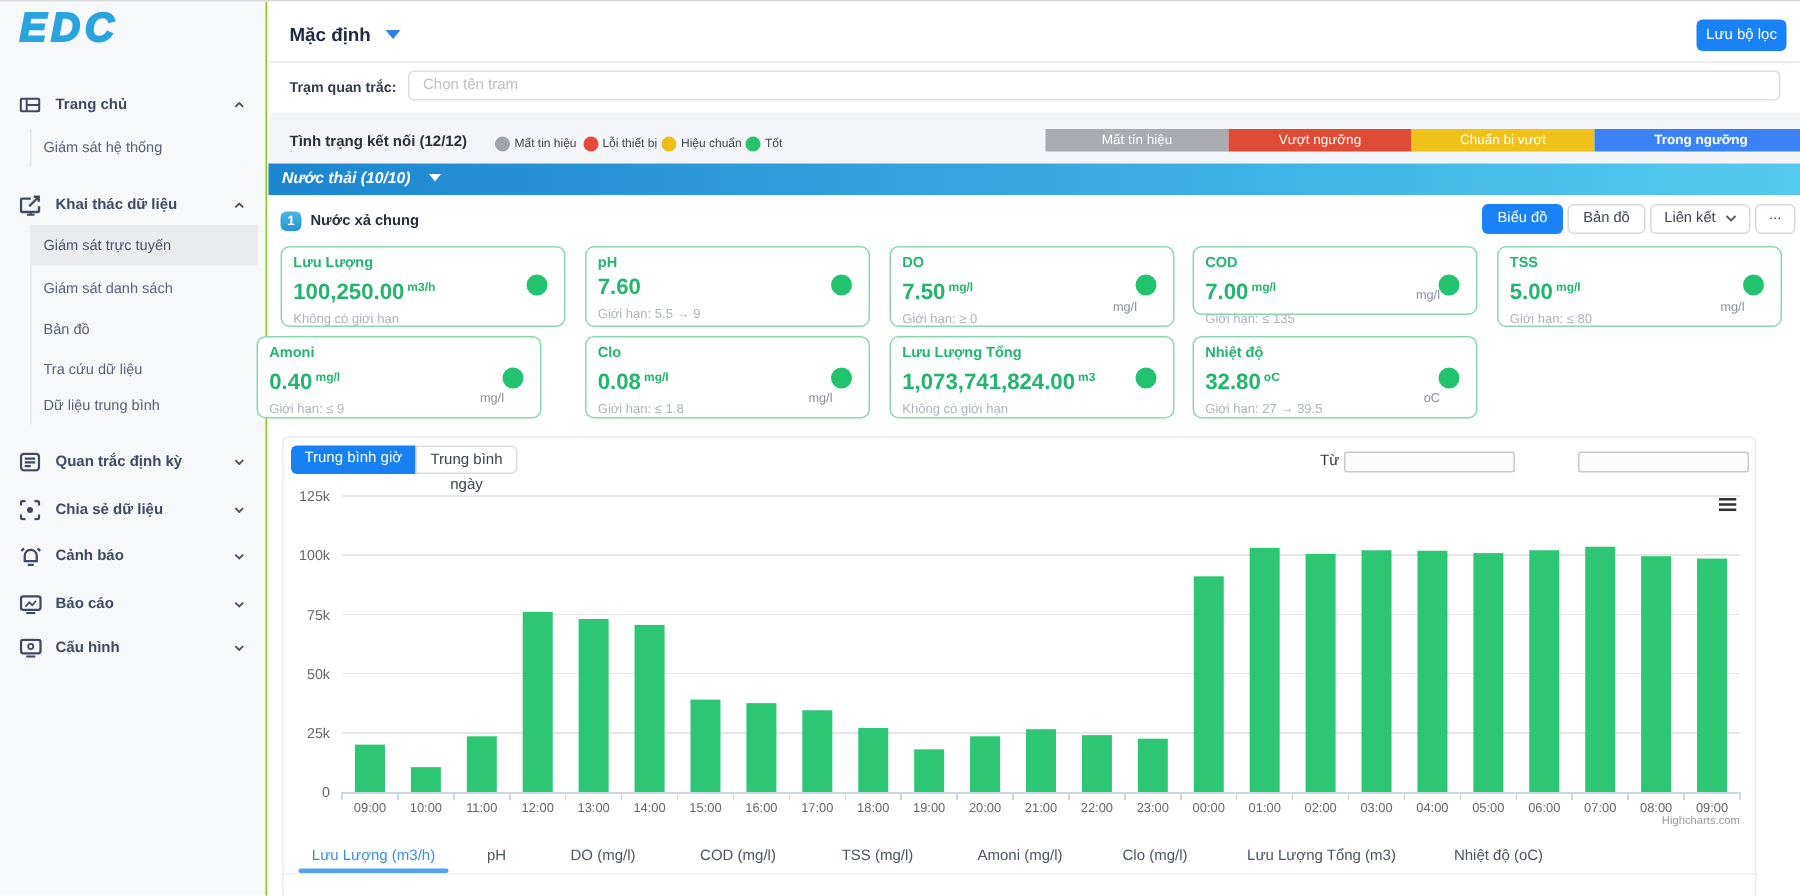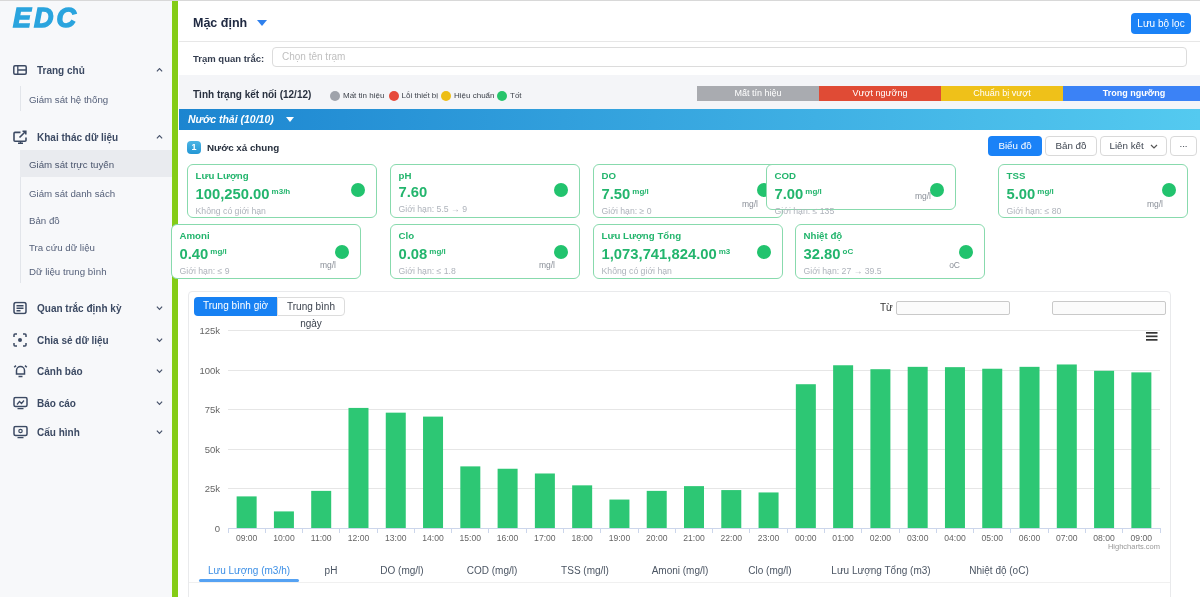--- a/index.html
+++ b/index.html
@@ -1,20 +1,20 @@
 <!DOCTYPE html>
 <html><head>
 <meta charset="utf-8">
 <style>
 * { margin:0; padding:0; box-sizing:border-box; }
 html,body { width:1200px; height:597px; overflow:hidden; }
 body { font-family:"Liberation Sans", sans-serif; position:relative; background:#fff; border-top:1px solid #d8d8d8; }
 .abs { position:absolute; }
 
-#sidebar { position:absolute; left:0; top:0; width:178px; height:597px; background:#f7f8fa; border-right:6px solid #84cc16; }
+#sidebar { position:absolute; left:0; top:0; width:178px; height:597px; background:#f7f8fa; border-right:1px solid #84cc16; }
 .logo { position:absolute; left:13px; top:2px; font-weight:bold; font-style:italic; font-size:27px; letter-spacing:3px; color:#2aa4de; -webkit-text-stroke:1.4px #2aa4de; }
 .mhead { position:absolute; left:0; width:178px; height:26px; }
 .mhead .txt { position:absolute; left:37px; top:50%; transform:translateY(-50%); font-size:10px; font-weight:bold; color:#3c4a63; }
 .mhead svg.ic { position:absolute; left:13px; top:50%; transform:translateY(-50%); }
 .mhead svg.chev { position:absolute; right:15px; top:50%; transform:translateY(-50%); }
 .msub { position:absolute; left:20px; width:152px; height:27px; font-size:9.7px; color:#56617a; }
 .msub .txt { position:absolute; left:9px; top:50%; transform:translateY(-50%); }
 .vline { position:absolute; left:20px; width:1px; background:#e2e5ea; }
 .msub.active { background:#e9ebef; color:#49546c; }
 
@@ -201,21 +201,21 @@
   <div class="lim">Giới hạn: 5.5 → 9</div>
   <div class="gdot" style="top:18px;"></div>
 </div>
 <div class="card" style="left:593px;top:163px;height:54px;">
   <div class="ti">DO</div>
   <div class="val">7.50<span class="sup">mg/l</span></div>
   <div class="lim">Giới hạn: ≥ 0</div>
   <div class="gdot" style="top:18px;"></div>
   <div class="unit">mg/l</div>
 </div>
-<div class="card" style="left:766px;top:163px;height:46px;">
+<div class="card" style="left:795px;top:163px;height:46px;">
   <div class="ti">COD</div>
   <div class="val">7.00<span class="sup">mg/l</span></div>
   <div class="lim">Giới hạn: ≤ 135</div>
   <div class="gdot" style="top:18px;"></div>
   <div class="unit">mg/l</div>
 </div>
 <div class="card" style="left:998px;top:163px;height:54px;">
   <div class="ti">TSS</div>
   <div class="val">5.00<span class="sup">mg/l</span></div>
   <div class="lim">Giới hạn: ≤ 80</div>

